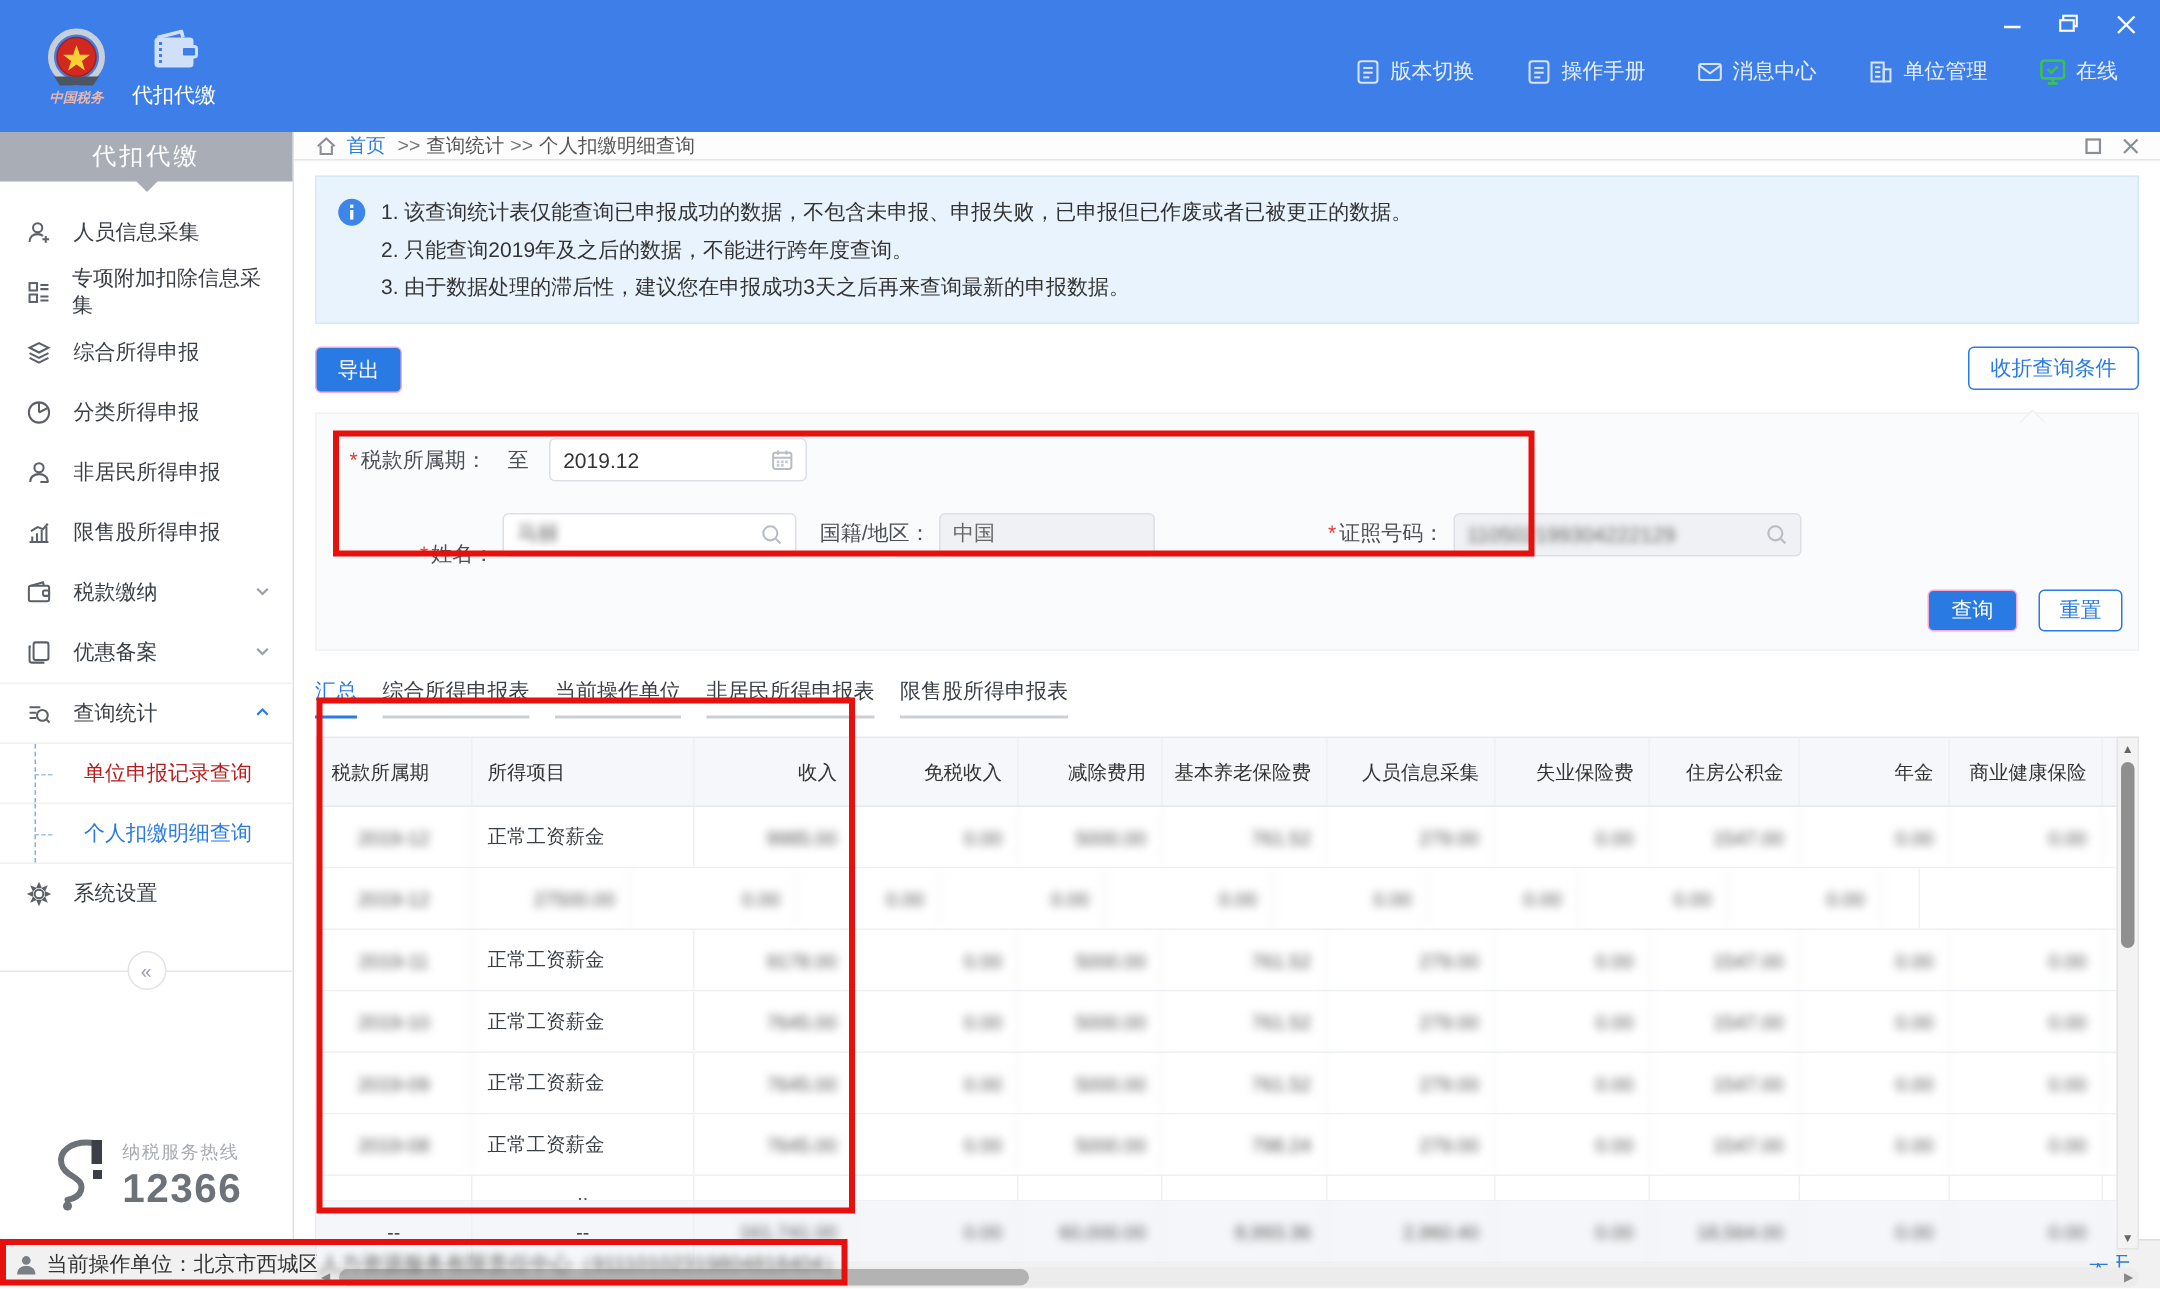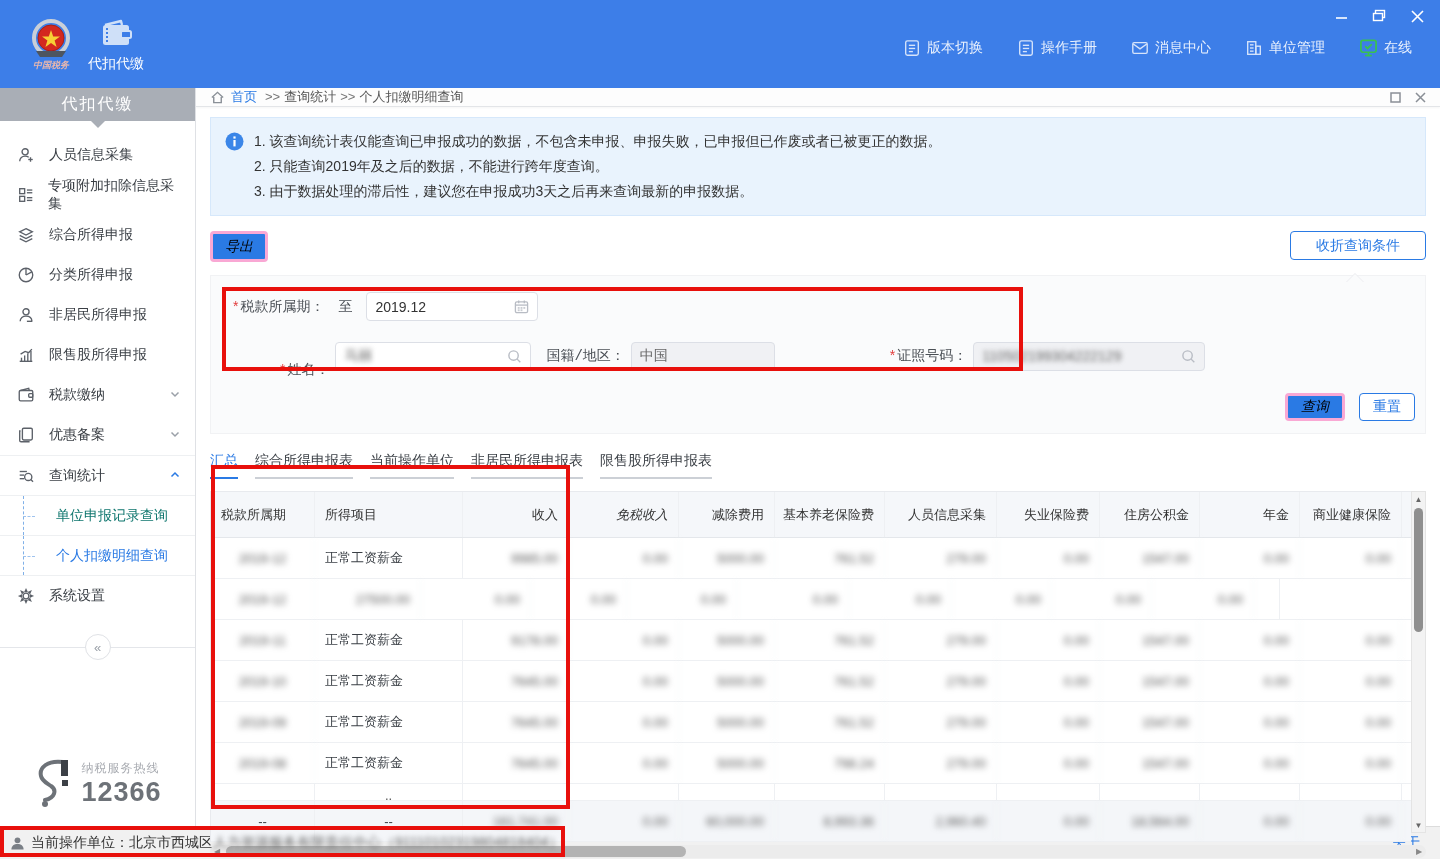--- a/index.html
+++ b/index.html
@@ -26,21 +26,21 @@
   .sidebar { width:196px; background:#fff; border-right:1px solid #dfe1e5; display:flex; flex-direction:column; position:relative; }
   .side-header { height:33px; background:#a9aeb6; color:#fff; font-size:16px; display:flex; align-items:center; justify-content:center; letter-spacing:2px; position:relative; }
   .side-header:after { content:""; position:absolute; left:50%; bottom:-7px; margin-left:-8px; border-left:8px solid transparent; border-right:8px solid transparent; border-top:8px solid #a9aeb6; }
   .side-nav { padding-top:14px; }
   .nav-item { height:40px; display:flex; align-items:center; padding:0 14px 0 16px; cursor:pointer; color:#3a3f45; font-size:14px; }
   .nav-item .nav-ico { width:20px; height:20px; margin-right:13px; display:flex; align-items:center; justify-content:center; color:#5c6169; }
   .nav-item .chev { margin-left:auto; color:#9aa0a8; }
   .nav-item.section-open { border-top:1px solid #eef0f2; }
   .nav-item.section-open .chev { color:#2a7ae4; }
   .submenu { border-top:1px solid #eef0f2; }
-  .sub-item { height:40px; display:flex; align-items:center; padding-left:56px; font-size:14px; color:#0f766e; cursor:pointer; border-bottom:1px solid #eef0f2; position:relative; }
+  .sub-item { height:40px; display:flex; align-items:center; padding-left:56px; font-size:14px; color:#b91c1c; cursor:pointer; border-bottom:1px solid #eef0f2; position:relative; }
   .sub-item:before { content:""; position:absolute; left:23px; top:0; bottom:0; border-left:1px dashed #7fb0e8; }
   .sub-item:after { content:""; position:absolute; left:23px; top:50%; width:12px; border-top:1px dashed #9fc3ee; }
   .sub-item.active { color:#2a7ae4; }
   .collapse-row { margin-top:18px; position:relative; height:26px; }
   .collapse-row .line { position:absolute; top:13px; left:0; right:0; border-top:1px solid #e4e6ea; }
   .collapse-btn { position:absolute; left:50%; top:0; margin-left:-13px; width:26px; height:26px; border:1px solid #e0e2e6; background:#fff; border-radius:50%; color:#9aa0a8; font-size:13px; display:flex; align-items:center; justify-content:center; cursor:pointer; }
   .hotline { position:absolute; bottom:16px; left:0; right:0; display:flex; align-items:center; justify-content:center; gap:8px; }
   .hotline-texts { display:flex; flex-direction:column; }
   .hotline-label { font-size:12px; color:#a7aab0; letter-spacing:1px; }
   .hotline-number { font-size:27px; font-weight:bold; color:#6d7278; letter-spacing:1px; }
@@ -54,24 +54,24 @@
   .panel-btn { cursor:pointer; display:flex; }
 
   .page-body { flex:1; padding:0 14px; position:relative; min-width:0; }
 
   .notice { margin-top:10px; background:#e9f3fd; border:1px solid #d6e8fb; padding:11px 14px 11px 14px; display:flex; gap:10px; }
   .notice-ico { flex:0 0 auto; margin-top:3px; }
   .notice-lines { font-size:14px; color:#333; line-height:25px; }
 
   .toolbar { margin-top:15px; display:flex; align-items:flex-start; justify-content:space-between; position:relative; }
   .btn { border-radius:4px; font-size:14px; cursor:pointer; display:inline-flex; align-items:center; justify-content:center; }
-  .btn-primary { background:#2a7ae4; color:#000000; border:3px solid #f9a8d4;font-style:italic; }
+  .btn-primary { background:#2a7ae4; color:#ffffff; border:1px solid #f9a8d4; }
   .btn-outline { background:#fff; color:#2a7ae4; border:1px solid #2a7ae4; }
   .export-btn { width:58px; height:31px; }
-  .collapse-query-btn { width:136px; height:29px; position:relative; }
+  .collapse-query-btn { width:114px; height:29px; position:relative; }
   .notch { position:absolute; right:62px; top:43px; width:0; height:0; border-left:9px solid transparent; border-right:9px solid transparent; border-bottom:9px solid #fafbfc; filter:drop-shadow(0 -1px 0 #ececf0); z-index:2; }
 
   .query-panel { margin-top:13px; background:#fafbfc; border:1px solid #f1f2f4; padding:16px 10px 12px 10px; }
   .q-row { display:flex; align-items:center; }
   .q-row2 { margin-top:12px; }
   .q-label { font-size:14px; color:#4a4f55; white-space:nowrap; }
   .req { color:#e23b3b; margin-right:2px; }
   .q-input { background:#fff; border:1px solid #dcdfe6; border-radius:4px; height:29px; display:flex; align-items:center; padding:0 8px; font-size:14px; color:#333; position:relative; }
   .q-input .ico-right { margin-left:auto; display:flex; }
   .q-input.disabled { background:#f0f1f4; color:#666; }
@@ -431,21 +431,21 @@
           <span class="q-label" style="margin-left:59px;margin-top:28px;"><span class="req">*</span><span>姓名：</span></span>
           <div class="q-input" style="width:196px; margin-left:6px;">
             <span class="blur-sm">马丽</span>
             <span class="ico-right">
               <svg width="15" height="15" viewBox="0 0 16 16">
                   <circle cx="7" cy="7" r="5" fill="none" stroke="#b8bcc4" stroke-width="1.5"></circle>
                   <line x1="10.8" y1="10.8" x2="14.2" y2="14.2" stroke="#b8bcc4" stroke-width="1.5"></line>
                 </svg>
             </span>
           </div>
-          <span class="q-label" style="margin-left:15px;font-family:Liberation Mono, monospace;">国籍/地区：</span>
+          <span class="q-label" style="margin-left:15px;">国籍/地区：</span>
           <div class="q-input disabled" style="width:144px; margin-left:6px;">
             <span>中国</span>
           </div>
           <span class="q-label" style="margin-left:115px;"><span class="req">*</span><span>证照号码：</span></span>
           <div class="q-input disabled" style="width:232px; margin-left:6px;">
             <span class="blur-sm">110502199304222129</span>
             <span class="ico-right">
               <svg width="15" height="15" viewBox="0 0 16 16">
                   <circle cx="7" cy="7" r="5" fill="none" stroke="#b8bcc4" stroke-width="1.5"></circle>
                   <line x1="10.8" y1="10.8" x2="14.2" y2="14.2" stroke="#b8bcc4" stroke-width="1.5"></line>
@@ -466,21 +466,21 @@
           <div class="tab">非居民所得申报表</div>
           <div class="tab">限售股所得申报表</div>
         </div>
 
       <div class="table-zone">
         <div class="table-clip">
             <div class="trow header">
               <div class="tcell" style="width: 104px;">税款所属期</div>
               <div class="tcell" style="width: 148px;">所得项目</div>
               <div class="tcell al-r" style="width: 106px;">收入</div>
-              <div class="tcell al-r" style="width: 110px; font-style: italic;">免税收入</div>
+              <div class="tcell al-r" style="width: 110px;">免税收入</div>
               <div class="tcell al-r" style="width: 96px;">减除费用</div>
               <div class="tcell al-r" style="width: 110px;">基本养老保险费</div>
               <div class="tcell al-r" style="width: 112px;">人员信息采集</div>
               <div class="tcell al-r" style="width: 103px;">失业保险费</div>
               <div class="tcell al-r" style="width: 100px;">住房公积金</div>
               <div class="tcell al-r" style="width: 100px;">年金</div>
               <div class="tcell al-r" style="width: 102px;">商业健康保险</div>
               <div class="tcell" style="width: 26px;">税</div>
             </div>
             <div class="trow data">

